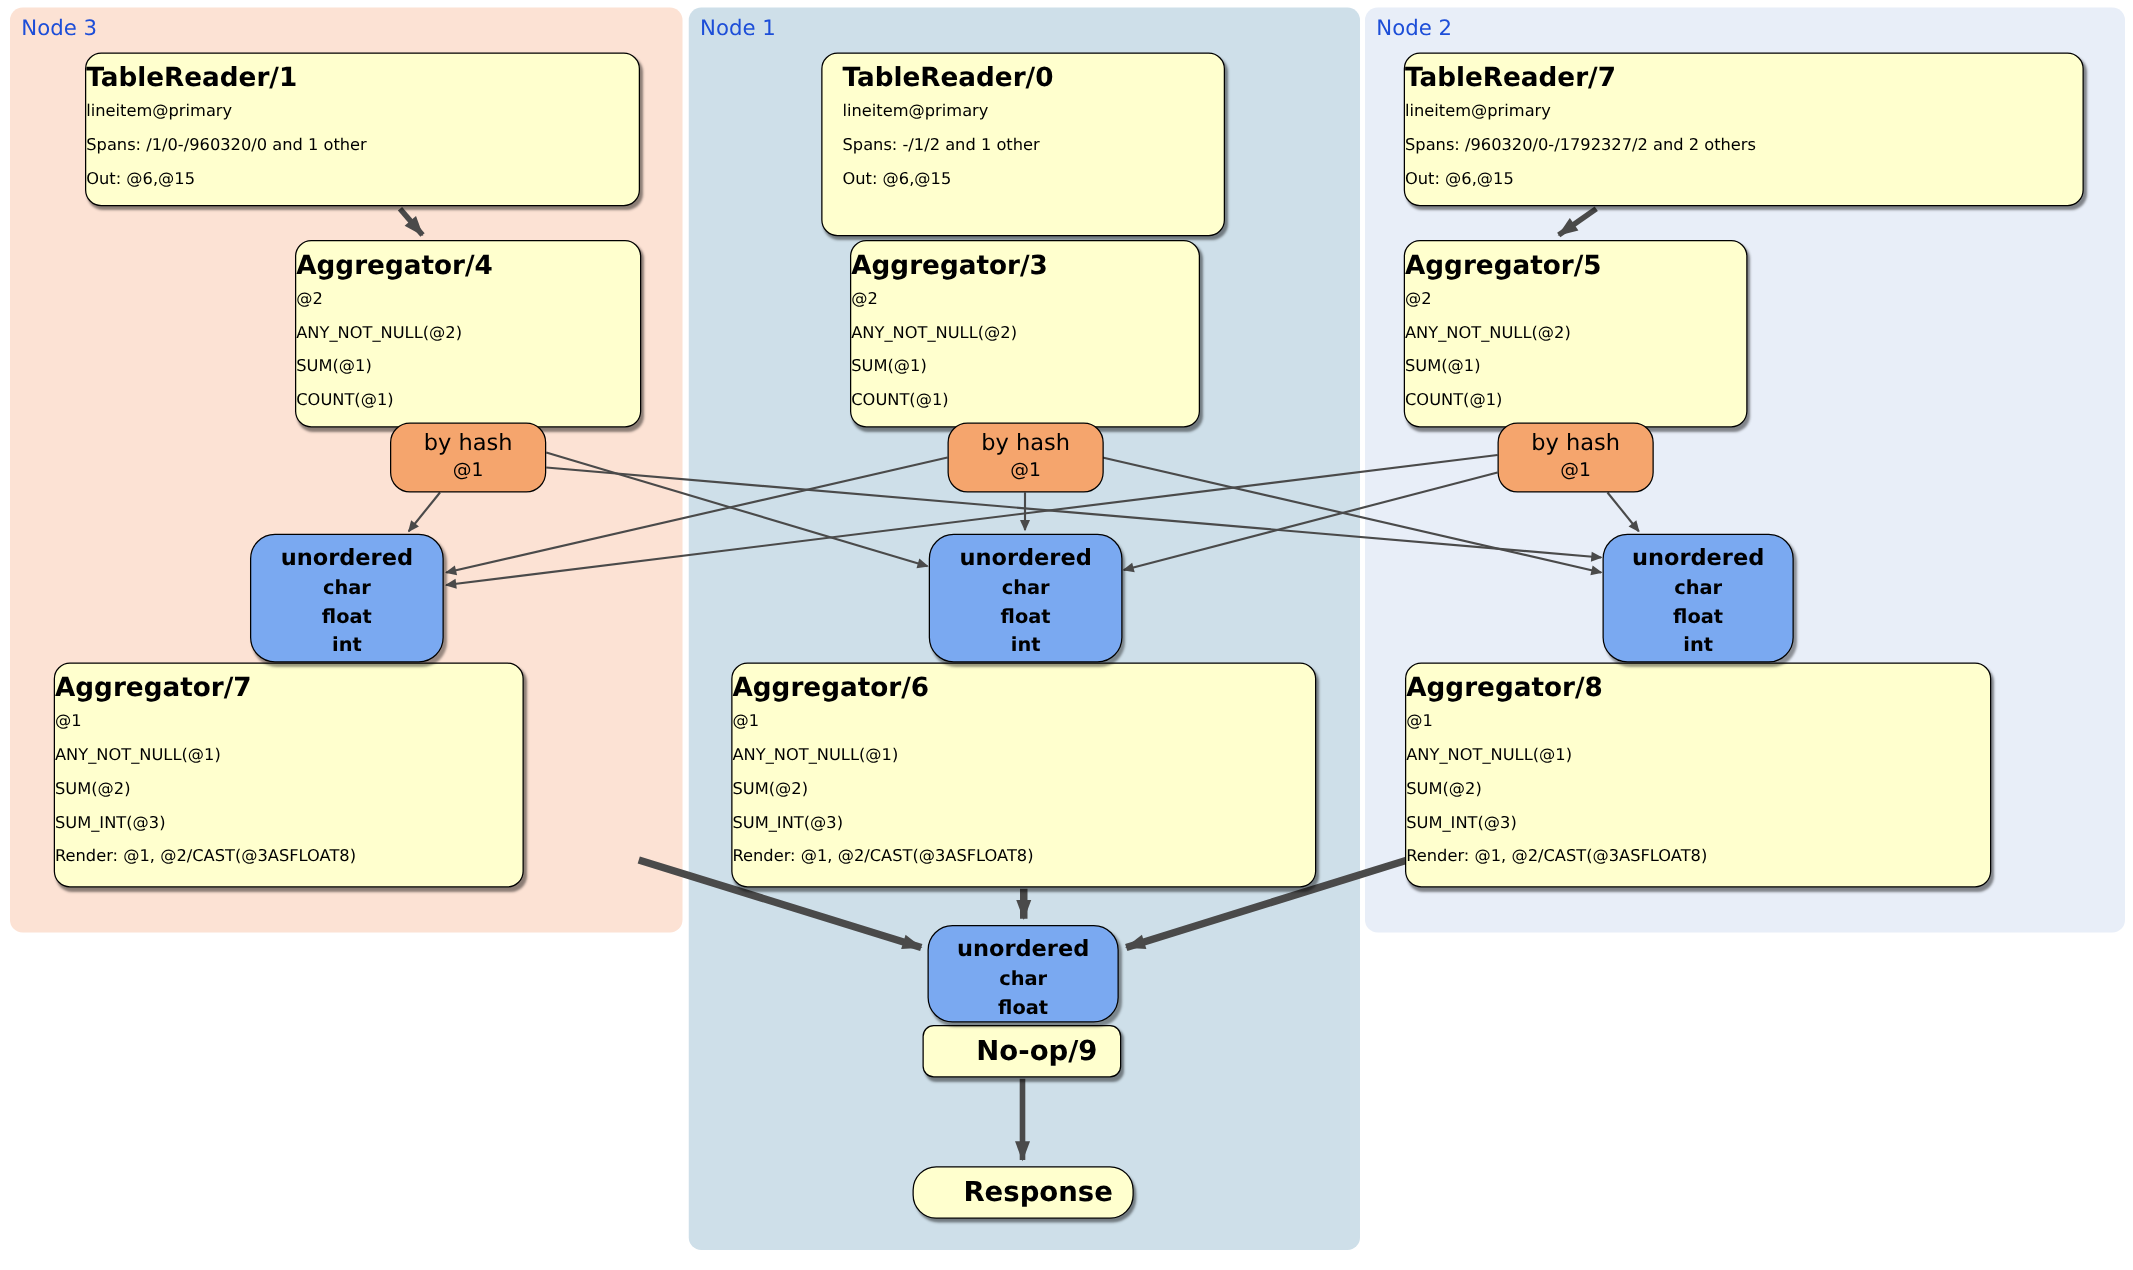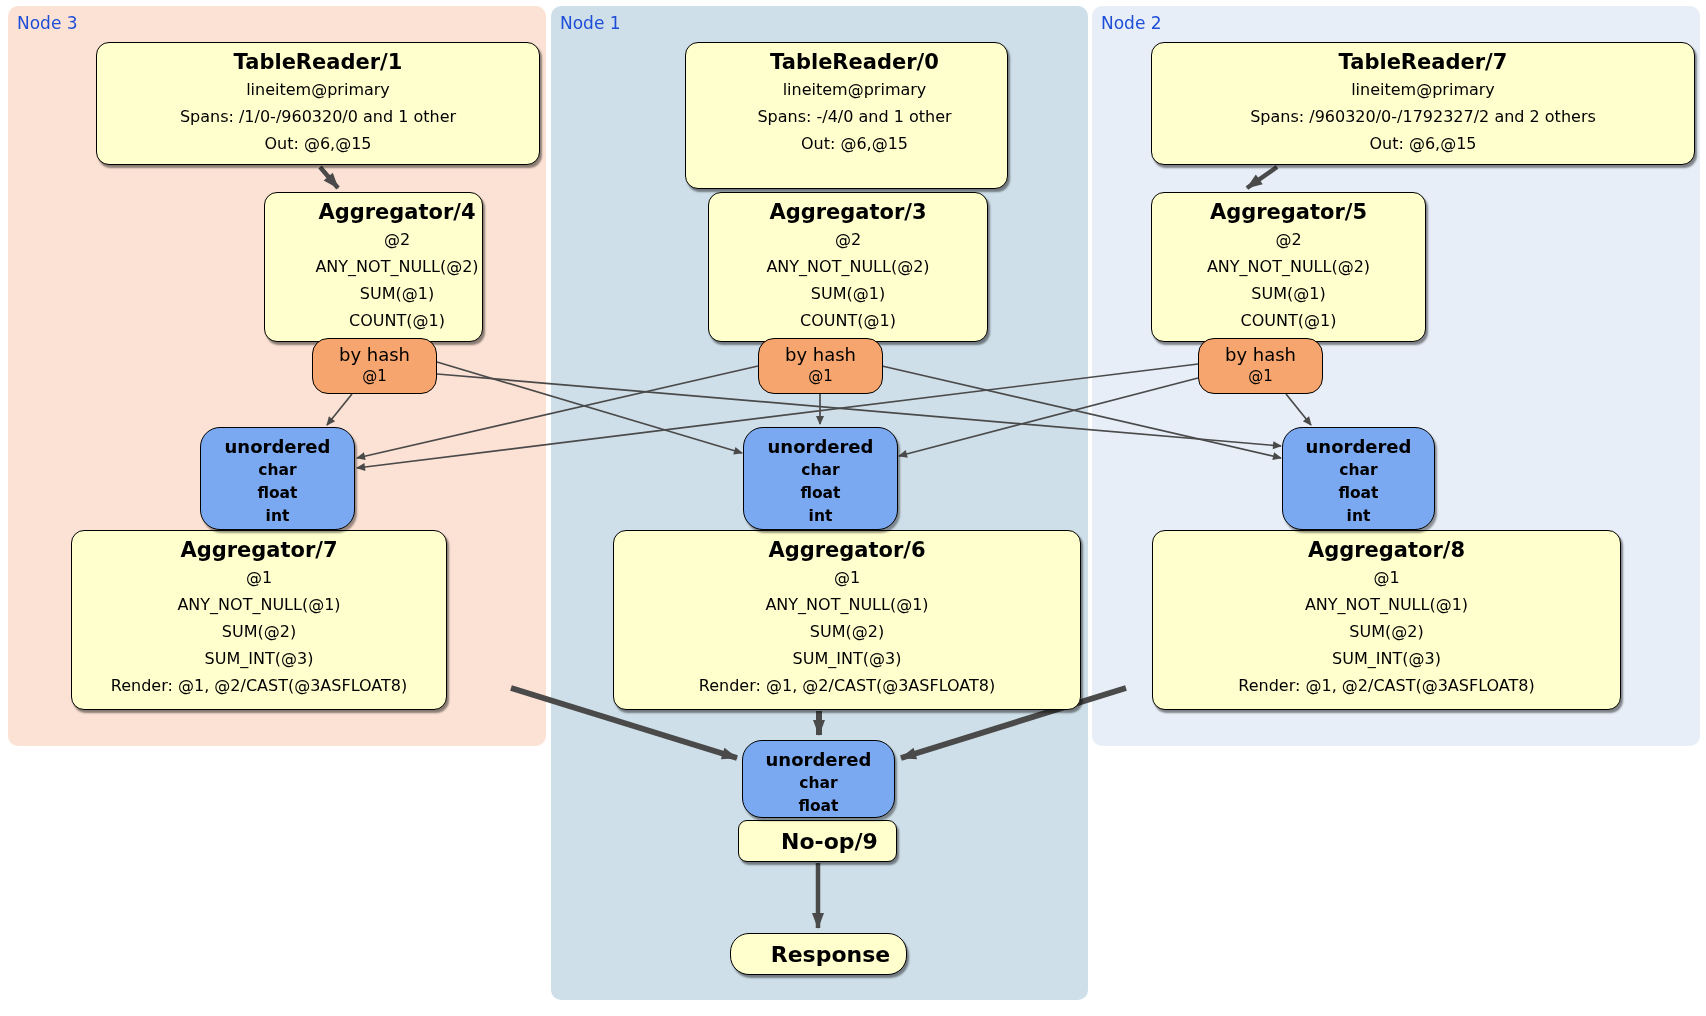--- a/index.html
+++ b/index.html
@@ -40,33 +40,31 @@
     width: 1706px; height: 1016px;
     z-index: 1;
   }
   .pbox {
     position: absolute;
     z-index: 2;
     background: var(--processor_fill);
     border: 1.6px solid var(--border_color);
     border-radius: 13px;
     box-shadow: 2px 3px 2px rgba(0,0,0,0.45);
-    text-align: center;
     padding-top: 5px;
     box-sizing: border-box;
-    margin-left: 28px;
   }
   .ptitle {
     font-size: 21px;
     font-weight: bold;
     line-height: 28px;
     white-space: nowrap;
   }
   .pline {
-    font-size: 16px;
+    font-size: 13px;
     line-height: 27px;
     white-space: nowrap;
   }
   .terminal {
     position: absolute;
     z-index: 2;
     background: var(--processor_fill);
     border: 1.6px solid var(--border_color);
     border-radius: 9px;
     box-shadow: 2px 3px 2px rgba(0,0,0,0.45);
@@ -150,21 +148,21 @@
     <line x1="1198" y1="378" x2="899" y2="456" stroke="#4a4a4a" stroke-width="1.7" marker-end="url(#ah-small)"></line>
   </svg>
 
   <div class="pbox" style="left:68px; top:42px; width:444px; height:123px;">
     <div class="ptitle">TableReader/1</div>
     <div class="pline">lineitem@primary</div>
     <div class="pline">Spans: /1/0-/960320/0 and 1 other</div>
     <div class="pline">Out: @6,@15</div>
   </div>
 
-  <div class="pbox" style="left:236px; top:192px; width:219px; height:150px;padding-left:47px;">
+  <div class="pbox" style="left:236px; top:192px; width:277px; height:150px;">
     <div class="ptitle">Aggregator/4</div>
     <div class="pline">@2</div>
     <div class="pline">ANY_NOT_NULL(@2)</div>
     <div class="pline">SUM(@1)</div>
     <div class="pline">COUNT(@1)</div>
   </div>
 
   <div class="router" style="left:312px; top:338px; width:125px; height:56px;">
     <div class="rtitle">by hash</div>
     <div class="rdetail">@1</div>
@@ -182,21 +180,21 @@
     <div class="pline">@1</div>
     <div class="pline">ANY_NOT_NULL(@1)</div>
     <div class="pline">SUM(@2)</div>
     <div class="pline">SUM_INT(@3)</div>
     <div class="pline">Render: @1, @2/CAST(@3ASFLOAT8)</div>
   </div>
 
   <div class="pbox" style="left:657px; top:42px; width:323px; height:147px;padding-left:16px;">
     <div class="ptitle">TableReader/0</div>
     <div class="pline">lineitem@primary</div>
-    <div class="pline">Spans: -/4/0 and 1 other</div>
+    <div class="pline">Spans: -/1/2 and 1 other</div>
     <div class="pline">Out: @6,@15</div>
   </div>
 
   <div class="pbox" style="left:680px; top:192px; width:280px; height:150px;">
     <div class="ptitle">Aggregator/3</div>
     <div class="pline">@2</div>
     <div class="pline">ANY_NOT_NULL(@2)</div>
     <div class="pline">SUM(@1)</div>
     <div class="pline">COUNT(@1)</div>
   </div>

